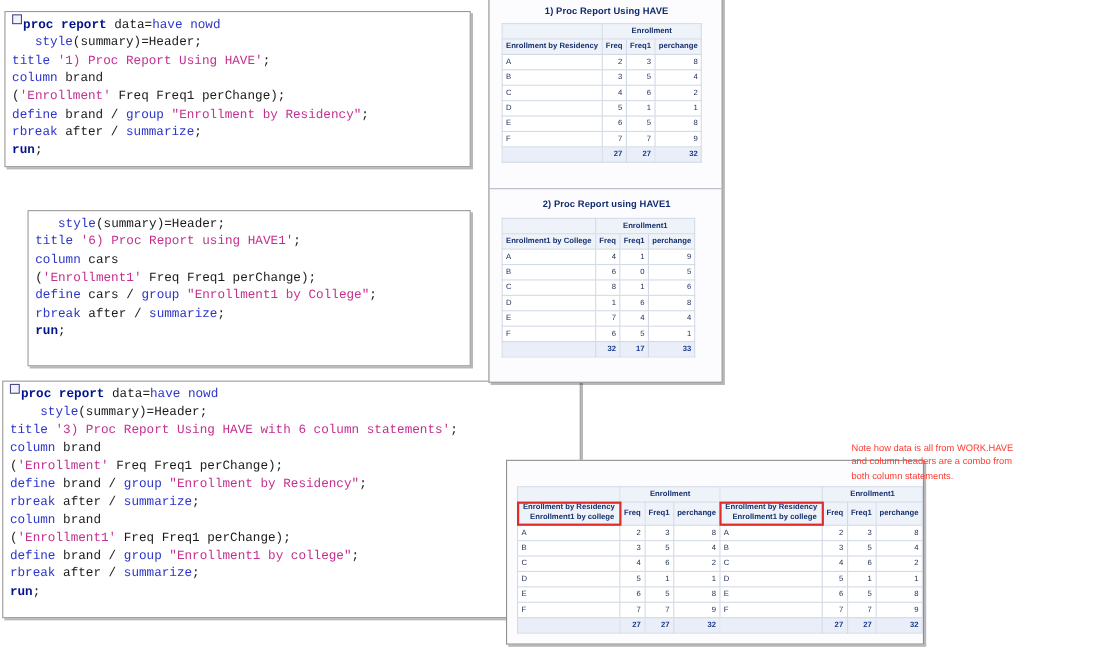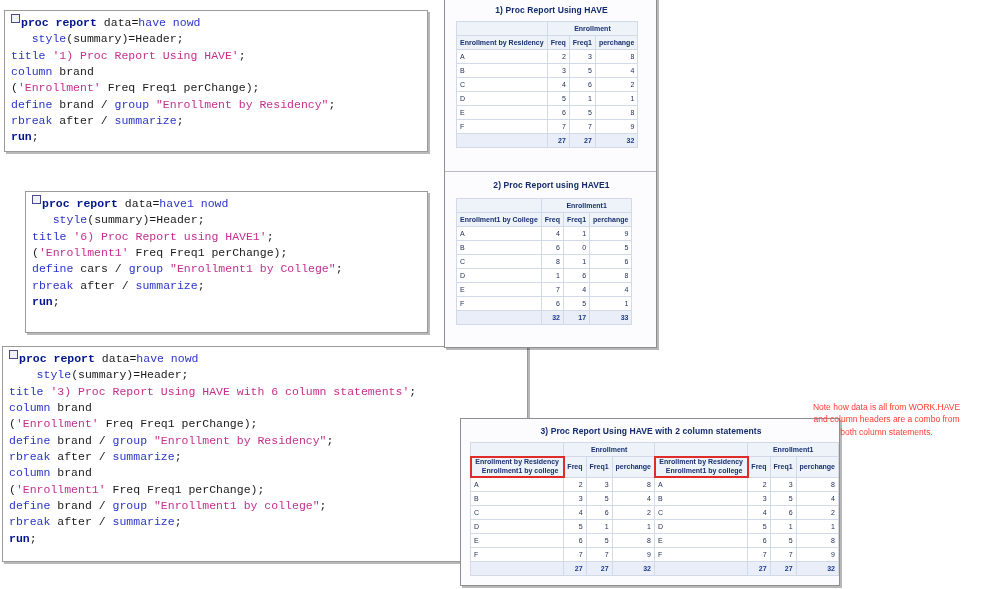--- a/index.html
+++ b/index.html
@@ -41,40 +41,40 @@
   th.rowhdr{text-align:left;}
   th.blank{background:#eef2f9;}
   td.txt{text-align:left;color:#222;background:#ffffff;}
   td.num{text-align:right;background:#ffffff;color:#1b2a54;}
   tr.summary td{background:#e9eef8;font-weight:bold;color:#1b3a8c;}
   .hdr-boxed{outline:2px solid #e02b2b;outline-offset:-1px;position:relative;
      white-space:normal;line-height:1.25;}
 
   
   .annot{position:absolute;color:#ff3b30;font-size:8.5px;line-height:1.45;
-     font-family:"Liberation Sans",sans-serif;white-space:pre-line;text-align:center;}
+     font-family:"Liberation Sans",sans-serif;white-space:pre-line;}
 </style>
 </head>
 <body>
 
 <div class="code-panel" id="code1" style="left:4px;top:10px;width:424px;height:142px;font-size:11.5px;">
     <div class="code-line"><span class="collapse"></span><span class="kw">proc report </span><span class="plain">data</span><span class="plain">=</span><span class="stmt">have nowd</span></div>
     <div class="code-line"><span class="plain">   </span><span class="stmt">style</span><span class="plain">(summary)=Header;</span></div>
     <div class="code-line"><span class="stmt">title </span><span class="str">'1) Proc Report Using HAVE'</span><span class="plain">;</span></div>
     <div class="code-line"><span class="stmt">column </span><span class="plain">brand</span></div>
     <div class="code-line"><span class="plain">(</span><span class="str">'Enrollment'</span><span class="plain"> Freq Freq1 perChange);</span></div>
     <div class="code-line"><span class="stmt">define </span><span class="plain">brand / </span><span class="stmt">group </span><span class="str">"Enrollment by Residency"</span><span class="plain">;</span></div>
     <div class="code-line"><span class="stmt">rbreak </span><span class="plain">after / </span><span class="stmt">summarize</span><span class="plain">;</span></div>
     <div class="code-line"><span class="kw">run</span><span class="plain">;</span></div>
   </div>
 
 <div class="code-panel" id="code2" style="left:25px;top:191px;width:403px;height:142px;font-size:11.5px;">
-    <div class="code-line"><span class="collapse"></span><span class="kw">proc report </span><span class="plain">data</span><span class="plain">=</span><span class="stmt">have1 nowd</span></div>
     <div class="code-line"><span class="plain">   </span><span class="stmt">style</span><span class="plain">(summary)=Header;</span></div>
     <div class="code-line"><span class="stmt">title </span><span class="str">'6) Proc Report using HAVE1'</span><span class="plain">;</span></div>
+    <div class="code-line"><span class="stmt">column </span><span class="plain">cars</span></div>
     <div class="code-line"><span class="plain">(</span><span class="str">'Enrollment1'</span><span class="plain"> Freq Freq1 perChange);</span></div>
     <div class="code-line"><span class="stmt">define </span><span class="plain">cars / </span><span class="stmt">group </span><span class="str">"Enrollment1 by College"</span><span class="plain">;</span></div>
     <div class="code-line"><span class="stmt">rbreak </span><span class="plain">after / </span><span class="stmt">summarize</span><span class="plain">;</span></div>
     <div class="code-line"><span class="kw">run</span><span class="plain">;</span></div>
   </div>
 
 <div class="code-panel" id="code3" style="left:2px;top:346px;width:526px;height:216px;font-size:11.5px;">
     <div class="code-line"><span class="collapse"></span><span class="kw">proc report </span><span class="plain">data</span><span class="plain">=</span><span class="stmt">have nowd</span></div>
     <div class="code-line"><span class="plain">    </span><span class="stmt">style</span><span class="plain">(summary)=Header;</span></div>
     <div class="code-line"><span class="stmt">title </span><span class="str">'3) Proc Report Using HAVE with 6 column statements'</span><span class="plain">;</span></div>
@@ -228,23 +228,20 @@
             <td class="num">32</td>
             <td class="num">17</td>
             <td class="num">33</td>
           </tr>
         </tbody>
       </table>
   </div>
 </div>
 
 <div class="out-panel" style="left:460px;top:418px;width:380px;height:168px;">
-  <div style="position:absolute;left:0;top:7px;width:380px;">
-    <div class="out-title">3) Proc Report Using HAVE with 2 column statements</div>
-  </div>
   <div style="position:absolute;left:9px;top:23px;">
     <table class="sas" id="tbl3">
         <colgroup>
           <col style="width: 96px;">
           <col style="width: 20px;">
           <col style="width: 24px;">
           <col style="width: 42px;">
           <col style="width: 96px;">
           <col style="width: 20px;">
           <col style="width: 24px;">

